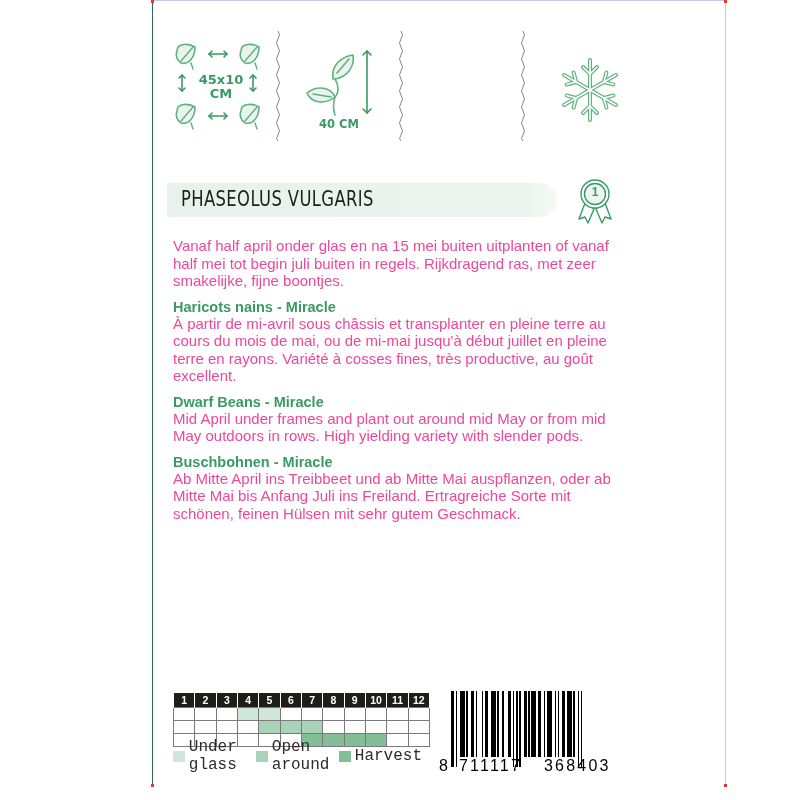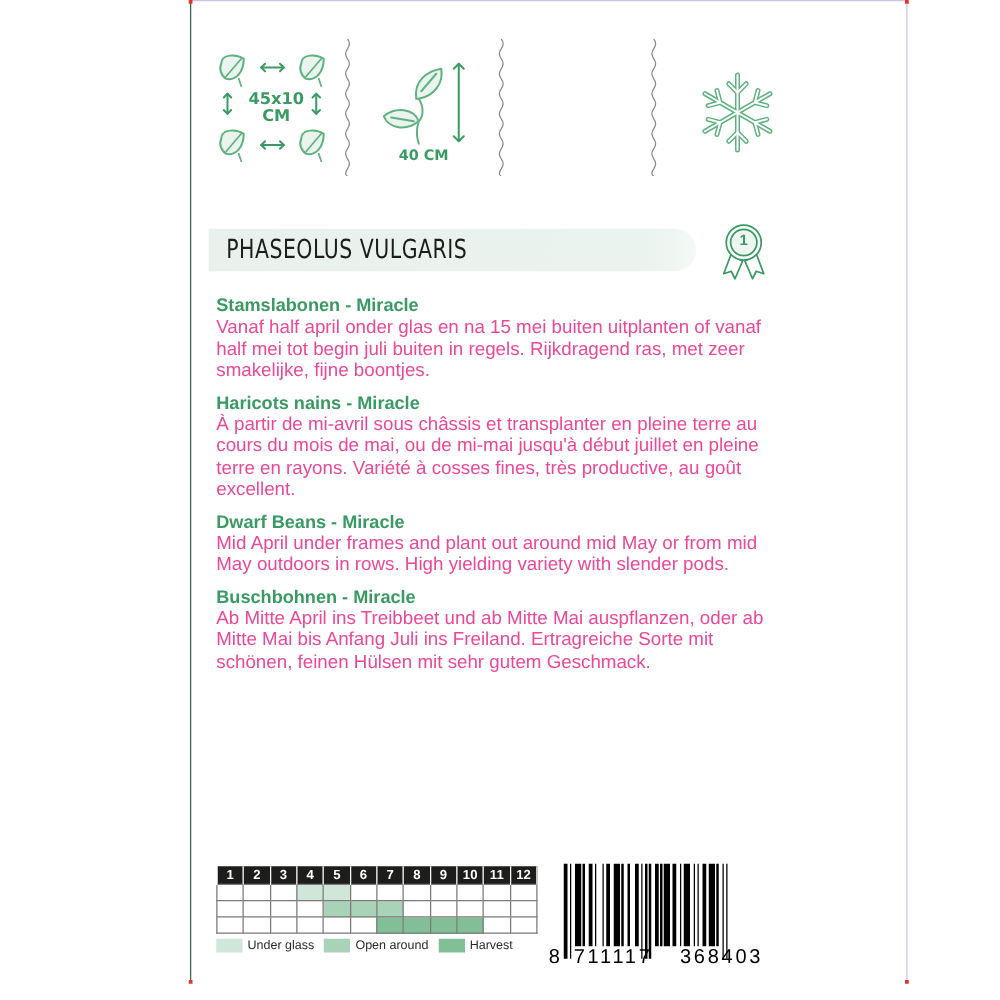--- a/index.html
+++ b/index.html
@@ -56,21 +56,21 @@
     background: #1d1d1b; color: #ffffff; font-size: 10.5px; font-weight: bold; height: 14px;
     border: 1px solid #ffffff; border-bottom: none; border-top: none; padding: 0; line-height: 14px;
     font-family: "Liberation Sans", sans-serif;
   }
   .cal-grid td { height: 13px; border: 1px solid #7a7a7a; padding: 0; background: #fff; }
   .cal-grid td.ug { background: #cfe6d8; }
   .cal-grid td.og { background: #a9d3b8; }
   .cal-grid td.hv { background: #82bf97; }
   .legend { display: flex; align-items: center; margin-top: 3px; height: 12px; }
   .legend .sw { width: 21px; height: 11px; margin-right: 4px; }
-  .legend .lbl { font-size: 10px; color: #2b2b2b; margin-right: 8px; font-family: Liberation Sans, sans-serif; }
+  .legend .lbl { font-size: 16px; color: #2b2b2b; margin-right: 8px; font-family: Liberation Mono, monospace; }
 
   
   .barcode { position: absolute; left: 286px; top: 690px; width: 196px; height: 86px; }
   .bars { position: absolute; left: 12px; top: 0; width: 178px; height: 76px; display: flex; align-items: flex-start; }
   .bar { height: 66px; background: #000; }
   .bar.long { height: 76px; }
   .gap { height: 66px; }
   .bc-digit { position: absolute; font-family: "Liberation Sans", sans-serif; font-size: 16px; color: #000; top: 66px; letter-spacing: 2.2px; }
 </style>
 </head>
@@ -213,21 +213,20 @@
         <path d="M30 26 L 36 42 L 30 40 L 27 46 L 21 32 Z"></path>
         <circle cx="20" cy="17" r="14"></circle>
         <circle cx="20" cy="17" r="10.5" fill="#eef5f0"></circle>
       </g>
     </svg>
     <div style="position:absolute;left:0;top:8px;width:40px;text-align:center;font-size:12px;font-weight:bold;color:#3a9a63;font-family:'Liberation Sans',sans-serif;">1</div>
   </div>
 
   <div class="sections">
     <div class="section">
-      <h2>Stamslabonen - Miracle</h2>
       <p>Vanaf half april onder glas en na 15 mei buiten uitplanten of vanaf half mei tot begin juli buiten in regels. Rijkdragend ras, met zeer smakelijke, fijne boontjes.</p>
     </div>
     <div class="section">
       <h2>Haricots nains - Miracle</h2>
       <p>À partir de mi-avril sous châssis et transplanter en pleine terre au cours du mois de mai, ou de mi-mai jusqu'à début juillet en pleine terre en rayons. Variété à cosses fines, très productive, au goût excellent.</p>
     </div>
     <div class="section">
       <h2>Dwarf Beans - Miracle</h2>
       <p>Mid April under frames and plant out around mid May or from mid May outdoors in rows. High yielding variety with slender pods.</p>
     </div>

